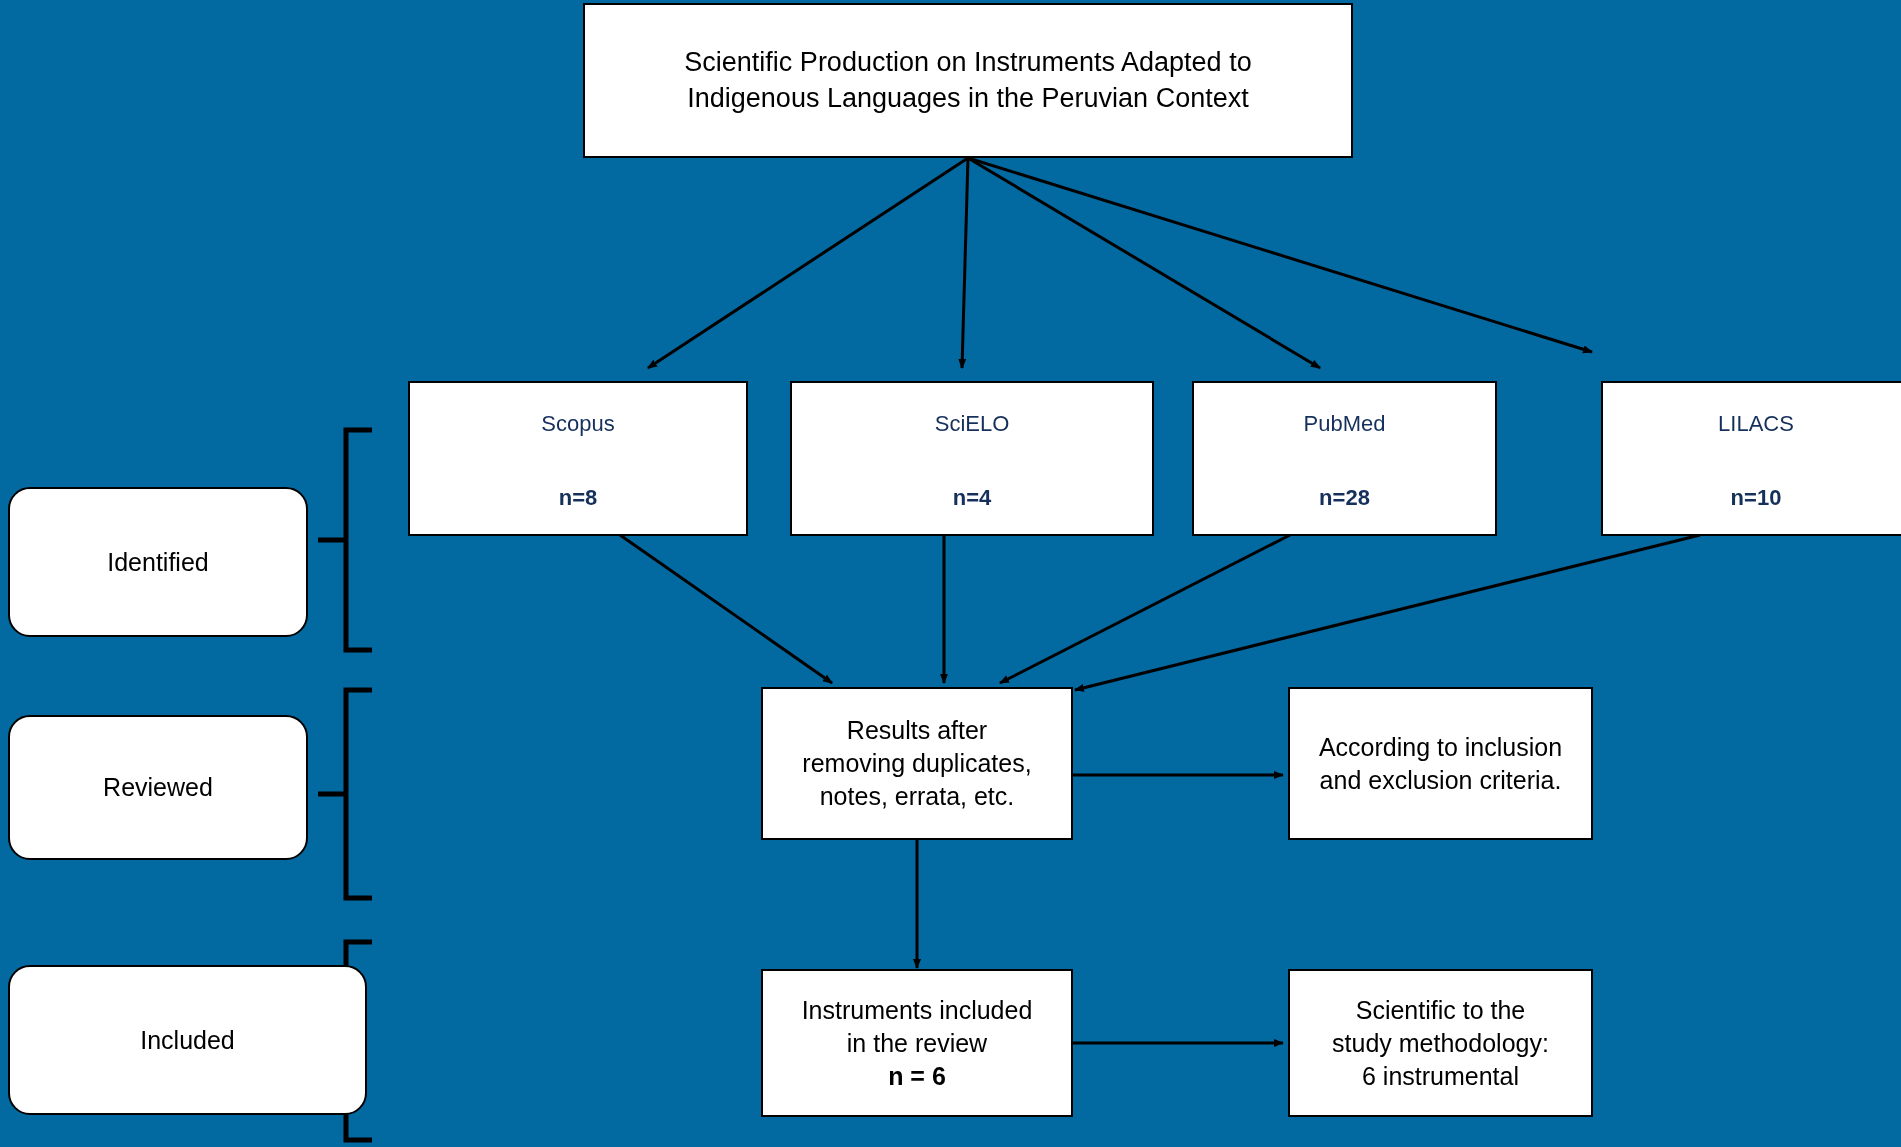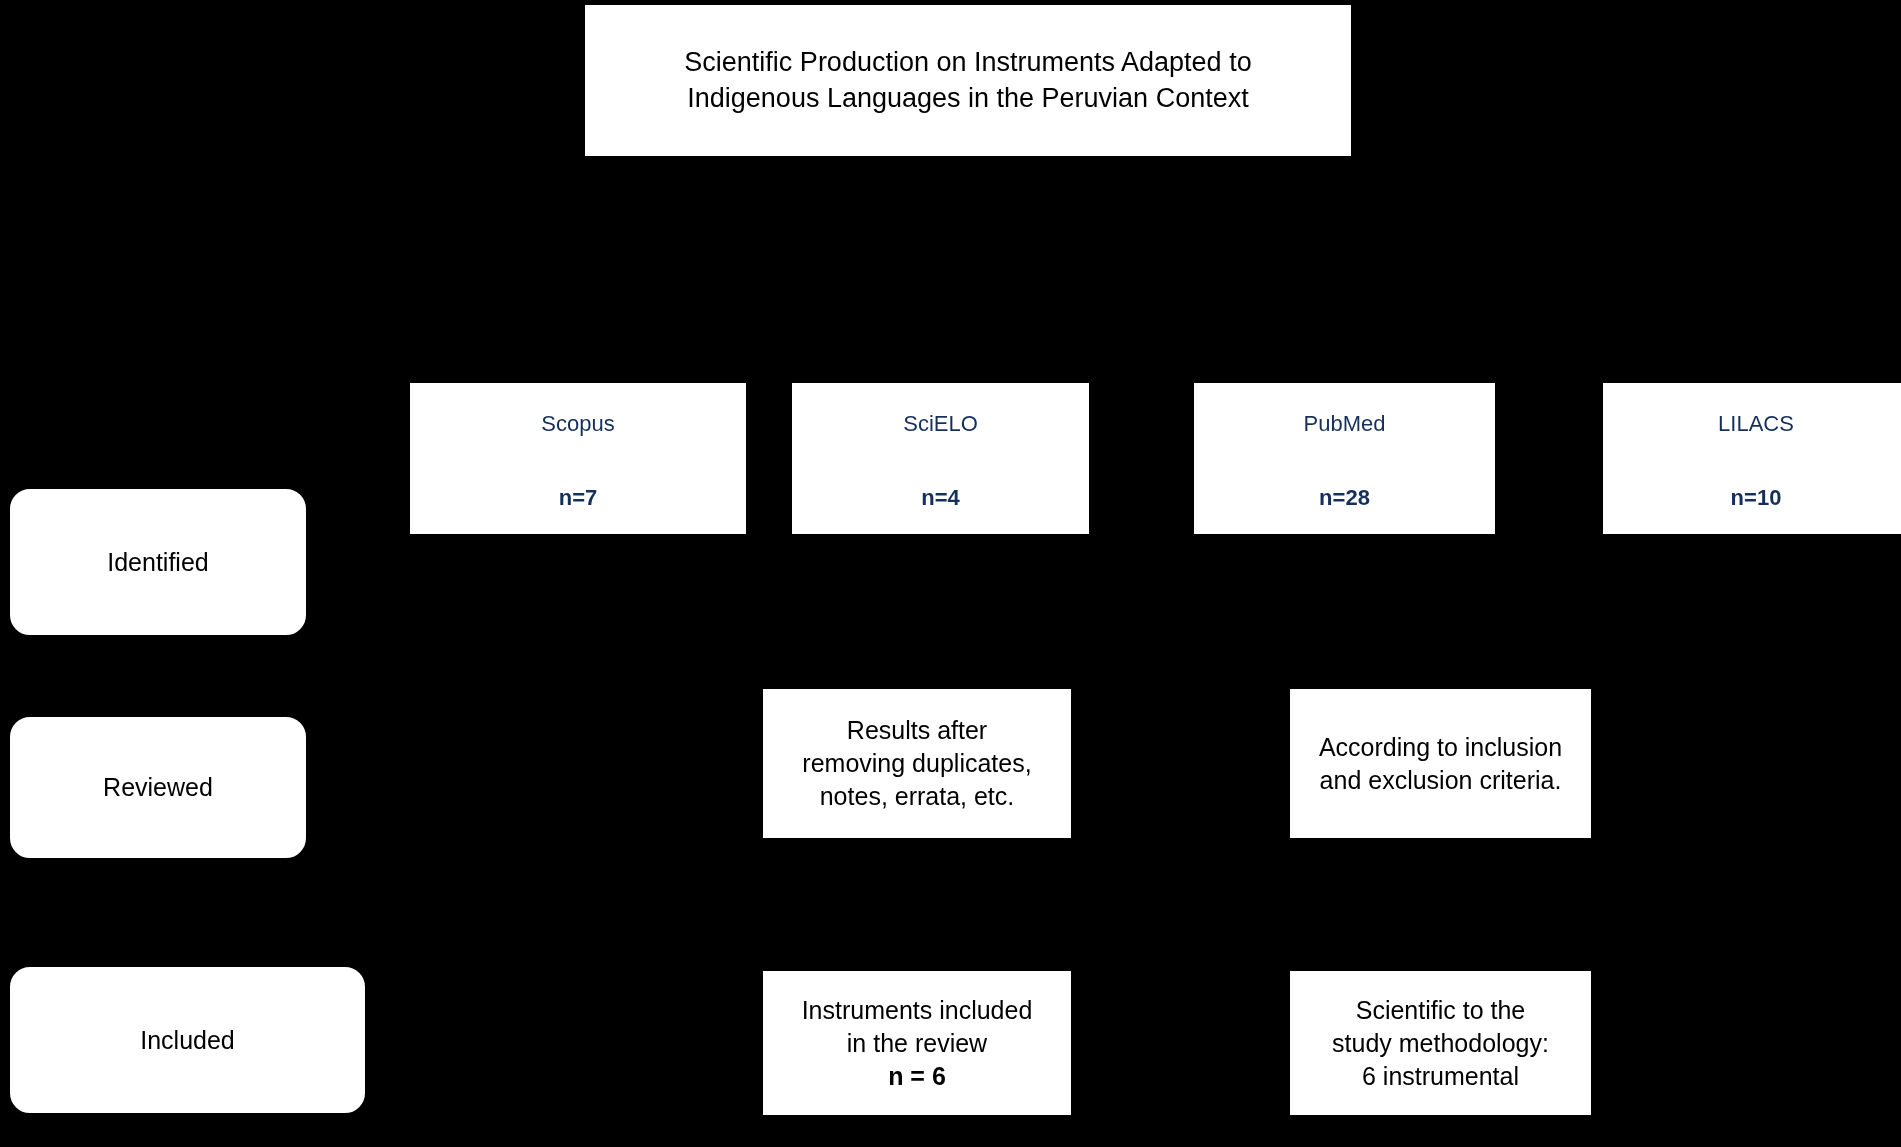--- a/index.html
+++ b/index.html
@@ -7,21 +7,21 @@
     padding: 0;
     background: #ffffff;
   }
   body {
     font-family: "Liberation Sans", sans-serif;
   }
   #stage {
     position: relative;
     width: 1901px;
     height: 1147px;
-    background: #000000;
+    background: #0369a1;
     overflow: hidden;
   }
   svg.layer {
     position: absolute;
     left: 0;
     top: 0;
     width: 1901px;
     height: 1147px;
     pointer-events: none;
   }
@@ -124,23 +124,23 @@
   </div>
   <div class="node rounded stage-node" style="left:8px; top:715px; width:300px; height:145px;">
     <span class="line">Reviewed</span>
   </div>
   <div class="node rounded stage-node" style="left:8px; top:965px; width:359px; height:150px;">
     <span class="line">Included</span>
   </div>
 
   <div class="node src-node" style="left:408px; top:381px; width:340px; height:155px;">
     <span class="line src-name">Scopus</span>
-    <span class="line src-count">n=7</span>
+    <span class="line src-count">n=8</span>
   </div>
-  <div class="node src-node" style="left:790px; top:381px; width:301px; height:155px;">
+  <div class="node src-node" style="left:790px; top:381px; width:364px; height:155px;">
     <span class="line src-name">SciELO</span>
     <span class="line src-count">n=4</span>
   </div>
   <div class="node src-node" style="left:1192px; top:381px; width:305px; height:155px;">
     <span class="line src-name">PubMed</span>
     <span class="line src-count">n=28</span>
   </div>
   <div class="node src-node" style="left:1601px; top:381px; width:310px; height:155px;">
     <span class="line src-name">LILACS</span>
     <span class="line src-count">n=10</span>

